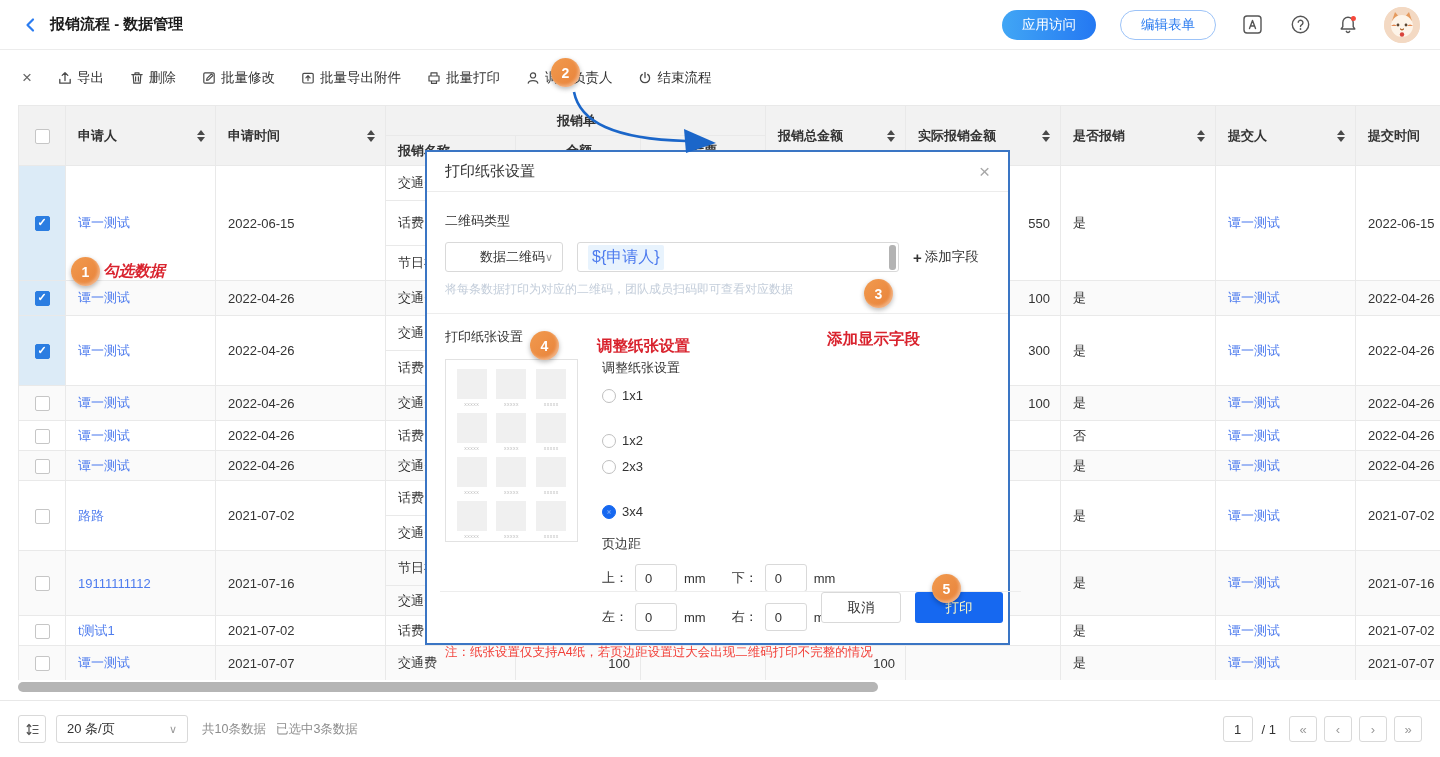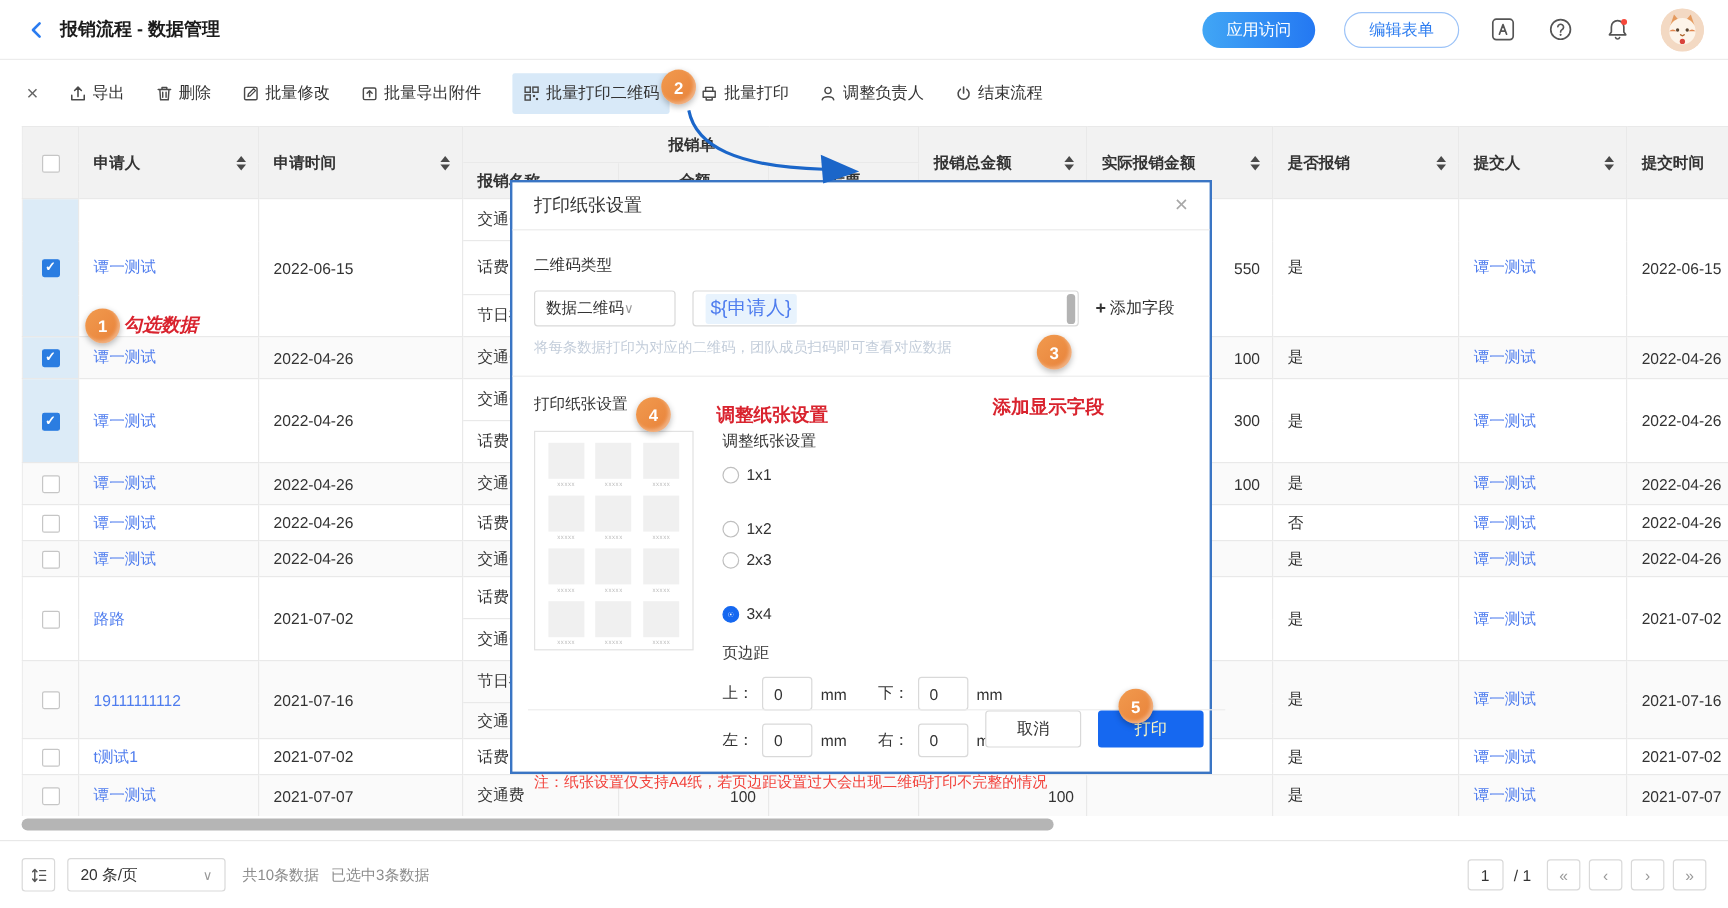--- a/index.html
+++ b/index.html
@@ -70,21 +70,21 @@
   .modal { position:absolute; left:425px; top:150px; width:585px; height:495px; background:#fff;
     border:2px solid #3a75c4; z-index:10; }
   .m-head { height:40px; display:flex; align-items:center; padding:0 18px; border-bottom:1px solid #ececec; }
   .m-title { font-size:15px; color:#333; }
   .m-close { margin-left:auto; color:#a8a8a8; font-size:19px; cursor:pointer; line-height:1; }
   .m-body { padding:0 18px; }
   .m-label { font-size:13px; color:#333; }
   .lbl-qrtype { margin-top:20px; }
   .ctrl-row { margin-top:12px; display:flex; align-items:center; gap:14px; }
   .sel { width:118px; height:30px; border:1px solid #d9d9d9; border-radius:3px; display:flex; align-items:center;
-    justify-content:flex-start; padding:0 9px; font-size:13px; cursor:pointer; }
+    justify-content:flex-end; padding:0 9px; font-size:13px; cursor:pointer; }
   .sel .chev { color:#999; font-size:11px; }
   .fld-input { position:relative; width:322px; height:30px; border:1px solid #d9d9d9; border-radius:3px;
     display:flex; align-items:center; padding:0 10px; cursor:text; }
   .token { background:#e8f3fd; color:#4e7cee; font-size:16px; padding:2px 4px; border-radius:2px; }
   .fld-scroll { position:absolute; right:2px; top:2px; width:7px; height:25px; border-radius:3px; background:#b3b3b3; }
   .addfield { display:flex; align-items:center; gap:3px; font-size:13.5px; color:#333; cursor:pointer; white-space:nowrap; }
   .plus { font-size:15px; font-weight:bold; }
   .helper { margin-top:9px; font-size:12px; color:#c3cdda; }
   .m-div { border-top:1px solid #ededed; margin:15px -18px 0; }
   .lbl-paper { margin-top:14px; }
@@ -196,30 +196,20 @@
         </svg>
       <span>批量修改</span>
     </span>
     <span class="tb-item">
       <svg width="14" height="14" viewBox="0 0 14 14">
           <rect x="1.8" y="2.4" width="10.4" height="9.6" rx="1.2" fill="none" stroke="#4a4a4a" stroke-width="1.2"></rect>
           <path d="M7 9.6 V5 M4.9 6.8 L7 4.7 L9.1 6.8" fill="none" stroke="#4a4a4a" stroke-width="1.2" stroke-linecap="round" stroke-linejoin="round"></path>
         </svg>
       <span>批量导出附件</span>
     </span>
-    <span class="tb-item active">
-      <svg width="14" height="14" viewBox="0 0 14 14">
-          <rect x="1.6" y="1.6" width="4.3" height="4.3" fill="none" stroke="#4a4a4a" stroke-width="1.2"></rect>
-          <rect x="8.1" y="1.6" width="4.3" height="4.3" fill="none" stroke="#4a4a4a" stroke-width="1.2"></rect>
-          <rect x="1.6" y="8.1" width="4.3" height="4.3" fill="none" stroke="#4a4a4a" stroke-width="1.2"></rect>
-          <rect x="8.1" y="8.1" width="1.8" height="1.8" fill="#4a4a4a"></rect>
-          <rect x="10.6" y="10.6" width="1.8" height="1.8" fill="#4a4a4a"></rect>
-        </svg>
-      <span>批量打印二维码</span>
-    </span>
     <span class="tb-item">
       <svg width="14" height="14" viewBox="0 0 14 14">
           <path d="M4 5 V1.8 h6 V5 M2 5 h10 v5 H2 Z M4.5 10 h5 v2.4 h-5 Z" fill="none" stroke="#4a4a4a" stroke-width="1.2" stroke-linejoin="round"></path>
         </svg>
       <span>批量打印</span>
     </span>
     <span class="tb-item">
       <svg width="14" height="14" viewBox="0 0 14 14">
           <circle cx="7" cy="4.4" r="2.6" fill="none" stroke="#4a4a4a" stroke-width="1.2"></circle>
           <path d="M2.2 12.2 c.6-3.4 9-3.4 9.6 0" fill="none" stroke="#4a4a4a" stroke-width="1.2" stroke-linecap="round"></path>

